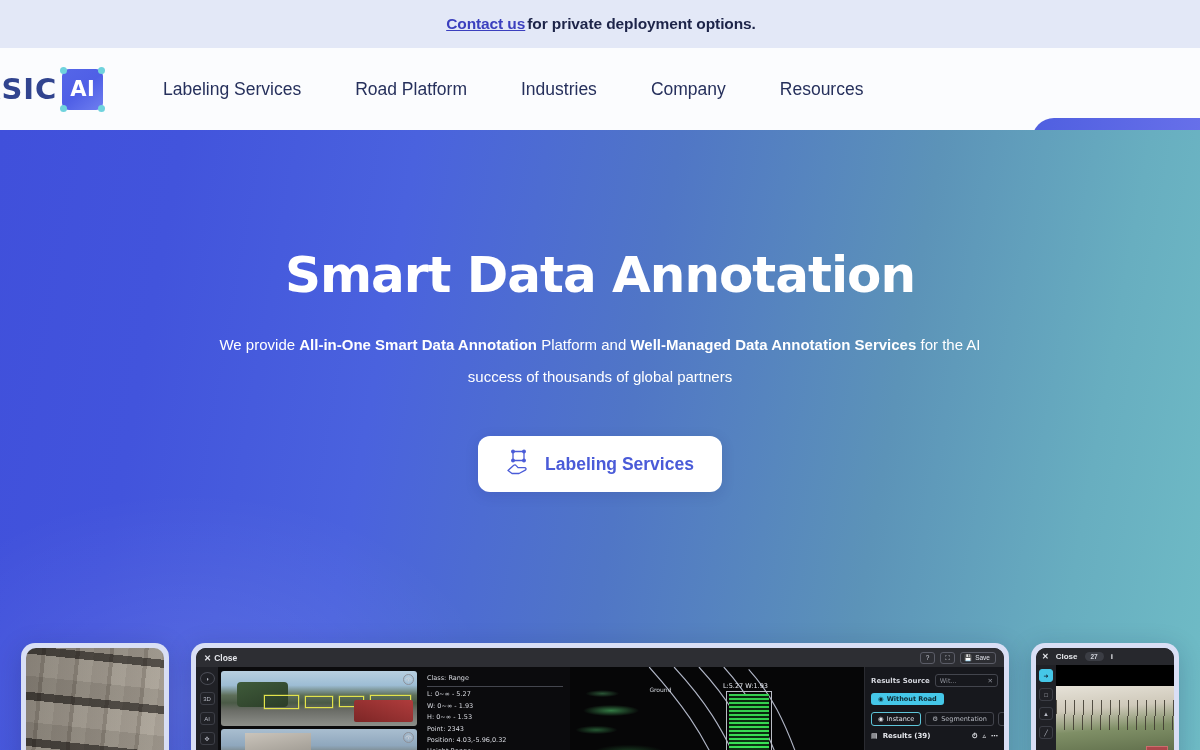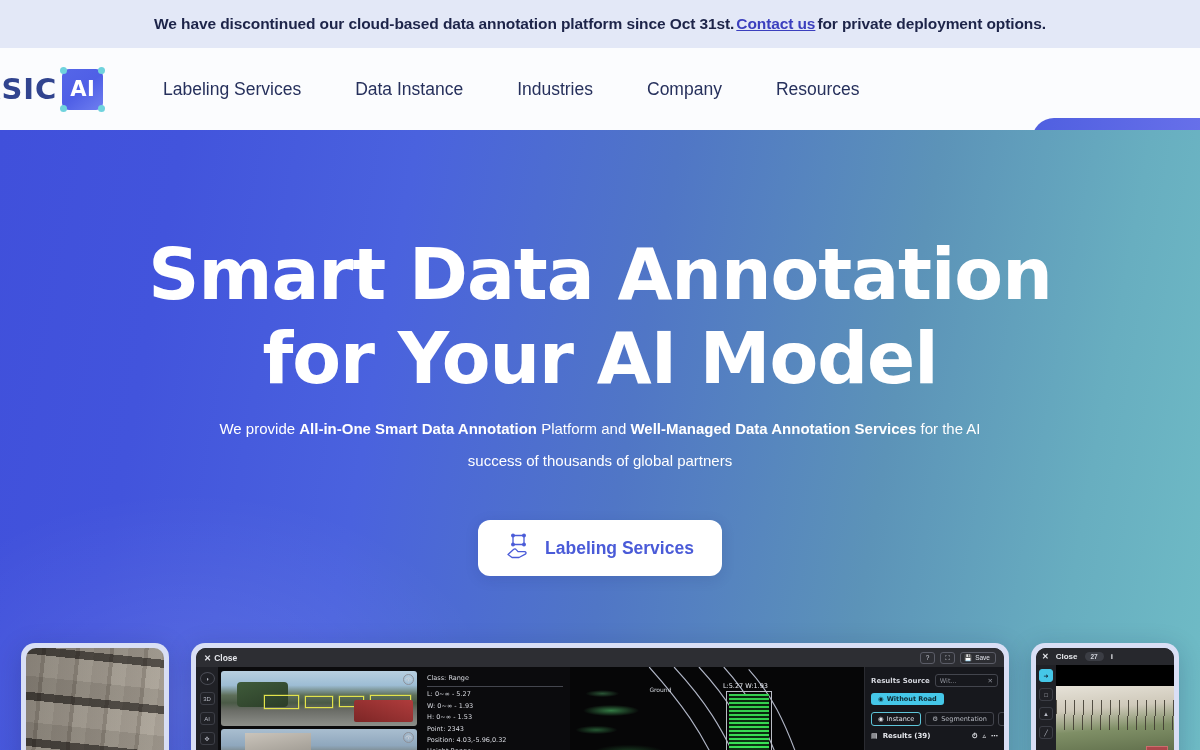--- a/index.html
+++ b/index.html
@@ -119,21 +119,21 @@
     overflow: hidden;
   }
   .hero-inner {
     position: relative;
     z-index: 3;
     text-align: center;
     padding-top: 103px;
   }
   h1.hero-title {
     color: #fff;
-    font-size: 71px;
+    font-size: 50px;
     line-height: 84px;
     font-weight: 700;
     letter-spacing: -1px;
     font-family: "DejaVu Sans", sans-serif;
   }
   h1.hero-title .l2 { display: block; }
   .hero-sub {
     margin-top: 12px;
     color: #fff;
     font-size: 15px;
@@ -495,59 +495,57 @@
     left: -120px; bottom: -160px;
     width: 620px; height: 420px;
     background: radial-gradient(ellipse at center, rgba(255,255,255,0.10), transparent 70%);
     z-index: 1;
   }
 </style>
 </head>
 <body>
 
 <div class="announce">
-  <span class="lead">We have discontinued our cloud-based data annotation platform since Oct 31st.</span>
   <a href="#">Contact us</a>
   <span class="tail">for private deployment options.</span>
 </div>
 
 <div class="nav">
 
   <div class="logo">
     <span class="logo-word">ASIC</span>
     <span class="logo-mark">
       <span>AI</span>
       <i class="tl"></i>
       <i class="tr"></i>
       <i class="bl"></i>
       <i class="br"></i>
     </span>
   </div>
 
   <div class="nav-links">
     <a href="#">Labeling Services</a>
-    <a href="#">Data Instance</a>
+    <a href="#">Road Platform</a>
     <a href="#">Industries</a>
     <a href="#">Company</a>
     <a href="#">Resources</a>
   </div>
 
   <button class="nav-cta">
     <span>Get Started Free</span>
     <span>🎉</span>
   </button>
 </div>
 
 <div class="hero">
   <div class="hero-glow"></div>
 
   <div class="hero-inner">
     <h1 class="hero-title">
       <span>Smart Data Annotation</span>
-      <span class="l2">for Your AI Model</span>
     </h1>
 
     <p class="hero-sub">
       <span>We provide </span><b>All-in-One Smart Data Annotation</b><span> Platform and </span><b>Well-Managed Data Annotation Services</b><span> for the AI success of thousands of global partners</span>
     </p>
 
     <div class="hero-btns">
       <button class="hero-btn">
         <span>
           <svg width="26" height="26" viewBox="0 0 26 26" fill="none" stroke="#4a5bd8" stroke-width="1.3">

